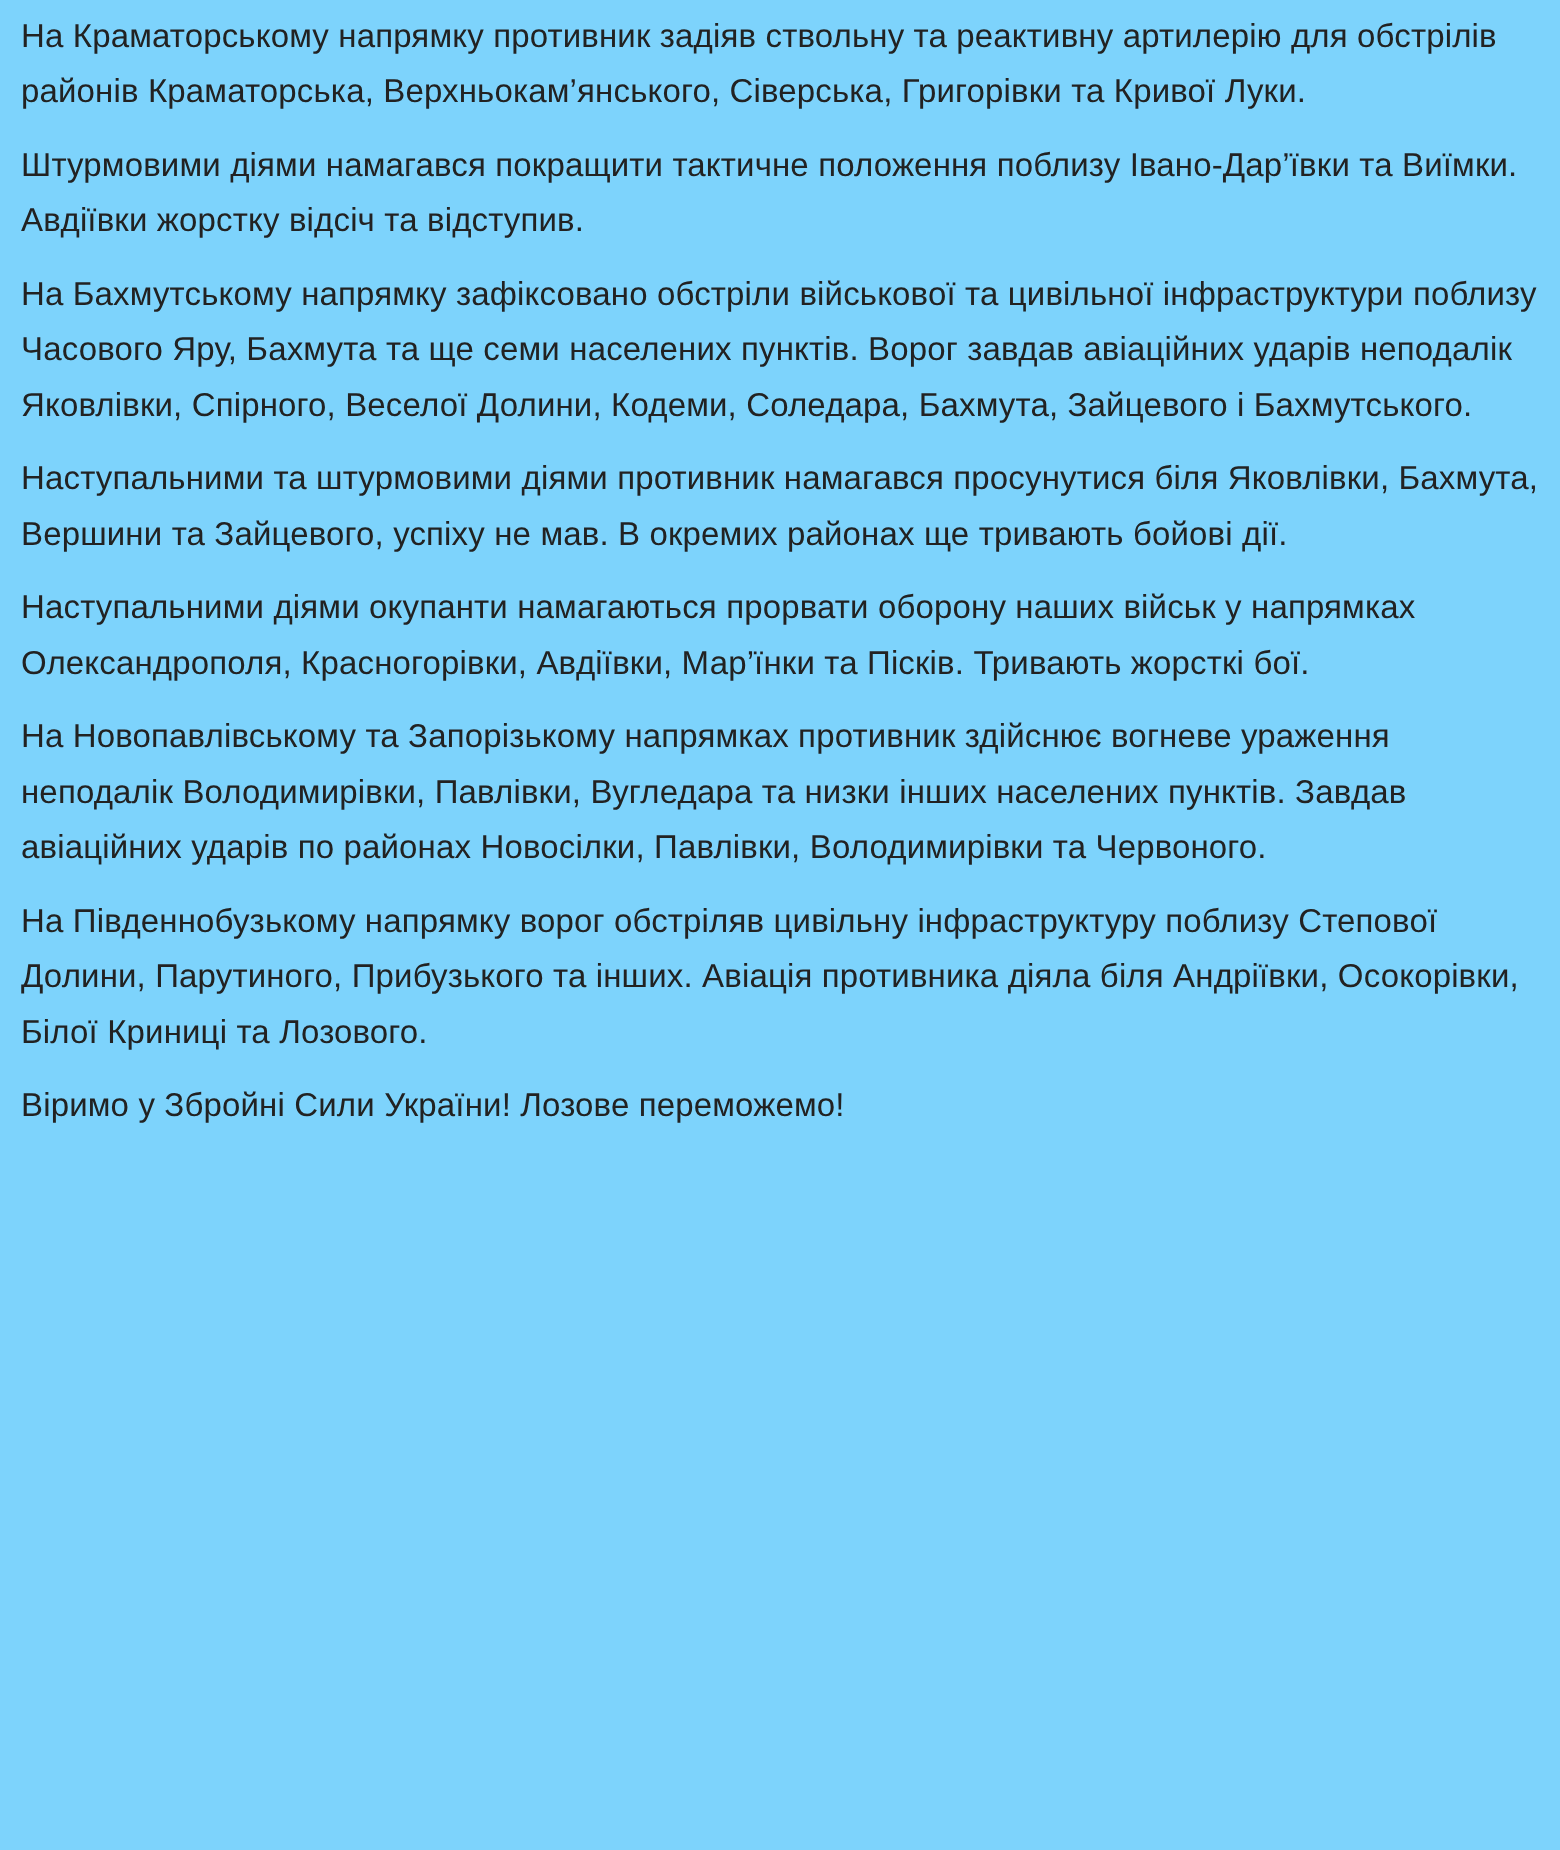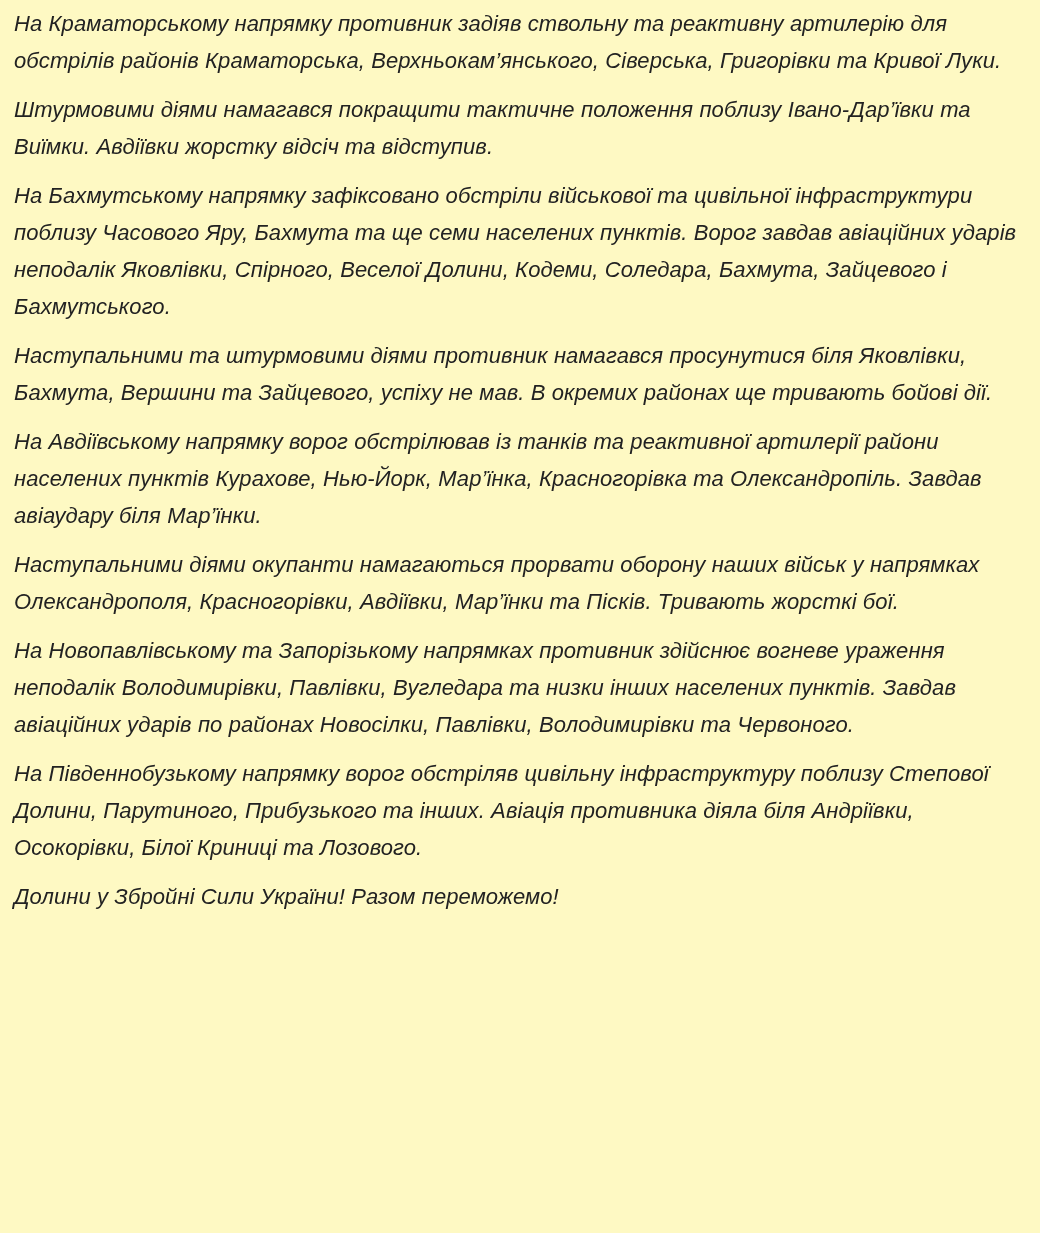--- a/index.html
+++ b/index.html
@@ -22,23 +22,22 @@
     margin: 0 0 12px 0;
     padding: 0;
     max-width: 1012px;
     font-weight: 400;
     letter-spacing: 0.1px;
   }
 </style>
 </head>
 <body style="background: rgb(255, 255, 255);">
 
-<div class="report" style="color: rgb(34, 34, 34); background: #fef9c3; font-style: italic;">
+<div class="report" style="color: rgb(34, 34, 34); background: #7dd3fc;">
   <p>На Краматорському напрямку противник задіяв ствольну та реактивну артилерію для обстрілів районів Краматорська, Верхньокам’янського, Сіверська, Григорівки та Кривої Луки.</p>
   <p>Штурмовими діями намагався покращити тактичне положення поблизу Івано-Дар’ївки та Виїмки. Авдіївки жорстку відсіч та відступив.</p>
   <p>На Бахмутському напрямку зафіксовано обстріли військової та цивільної інфраструктури поблизу Часового Яру, Бахмута та ще семи населених пунктів. Ворог завдав авіаційних ударів неподалік Яковлівки, Спірного, Веселої Долини, Кодеми, Соледара, Бахмута, Зайцевого і Бахмутського.</p>
   <p>Наступальними та штурмовими діями противник намагався просунутися біля Яковлівки, Бахмута, Вершини та Зайцевого, успіху не мав. В окремих районах ще тривають бойові дії.</p>
-  <p>На Авдіївському напрямку ворог обстрілював із танків та реактивної артилерії райони населених пунктів Курахове, Нью-Йорк, Мар’їнка, Красногорівка та Олександропіль. Завдав авіаудару біля Мар’їнки.</p>
   <p>Наступальними діями окупанти намагаються прорвати оборону наших військ у напрямках Олександрополя, Красногорівки, Авдіївки, Мар’їнки та Пісків. Тривають жорсткі бої.</p>
   <p>На Новопавлівському та Запорізькому напрямках противник здійснює вогневе ураження неподалік Володимирівки, Павлівки, Вугледара та низки інших населених пунктів. Завдав авіаційних ударів по районах Новосілки, Павлівки, Володимирівки та Червоного.</p>
   <p>На Південнобузькому напрямку ворог обстріляв цивільну інфраструктуру поблизу Степової Долини, Парутиного, Прибузького та інших. Авіація противника діяла біля Андріївки, Осокорівки, Білої Криниці та Лозового.</p>
-  <p>Долини у Збройні Сили України! Разом переможемо!</p>
+  <p>Віримо у Збройні Сили України! Лозове переможемо!</p>
 </div>
 
 </body></html>

